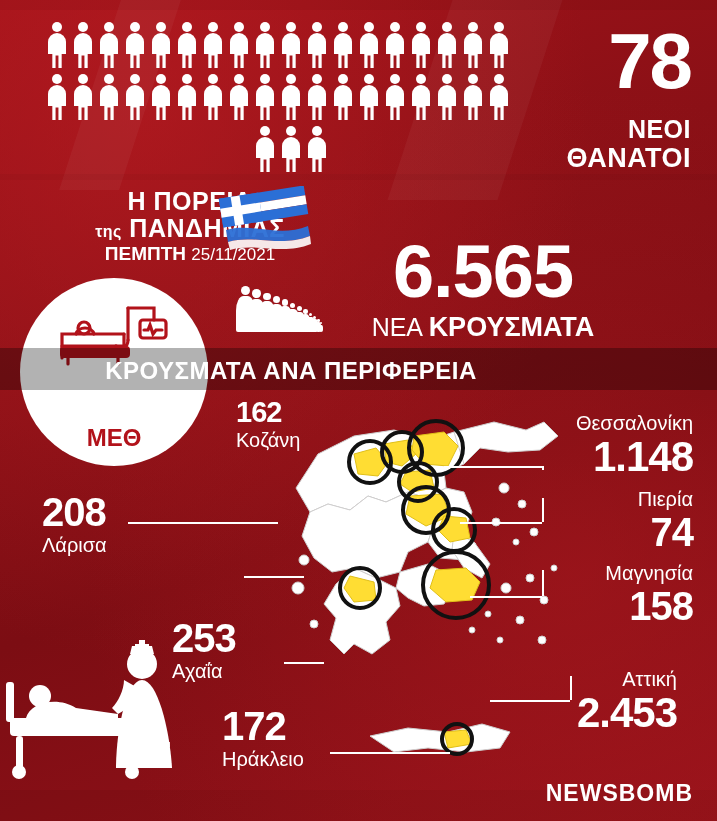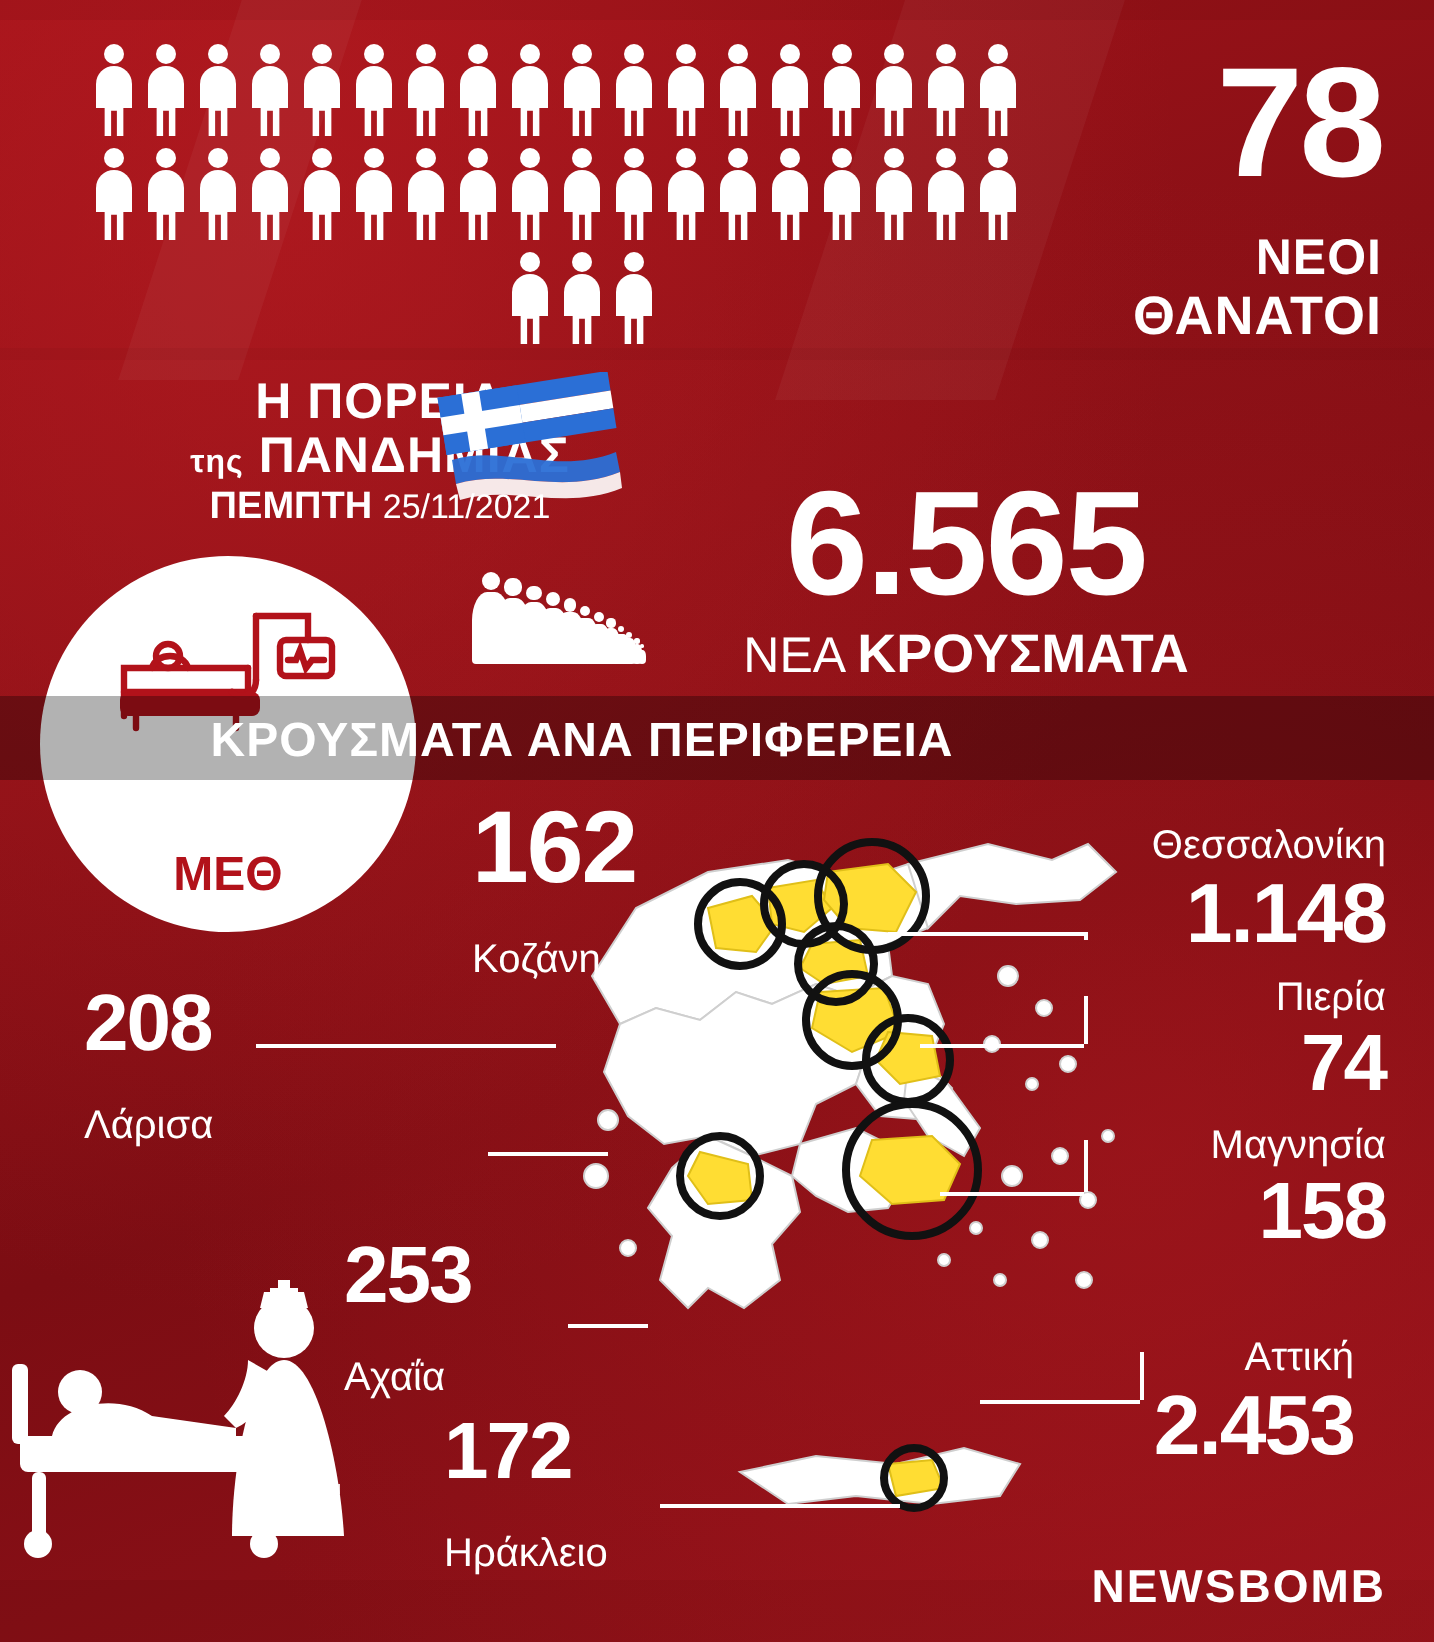--- a/index.html
+++ b/index.html
@@ -66,21 +66,21 @@
   #banner{position:absolute;left:0;top:348px;width:717px;height:42px;background:rgba(0,0,0,.30);}
   #banner-txt{position:absolute;left:0;top:357px;width:582px;text-align:center;color:#fff;font-size:24px;font-weight:bold;letter-spacing:.5px;}
 
   
   #map{position:absolute;left:258px;top:392px;width:310px;height:390px;}
   #map svg{display:block;}
 
   
   .reg{position:absolute;color:#fff;}
   .reg .v{font-size:38px;font-weight:bold;line-height:1;letter-spacing:-1px;}
-  .reg .n{font-size:20px;line-height:1.1;margin-top:20px;}
+  .reg .n{font-size:20px;line-height:1.1;margin-top:2px;}
   .reg.r .v,.reg.r .n{text-align:right;}
   .reg.l .v,.reg.l .n{text-align:left;}
 
   
   .conn{position:absolute;background:#fff;height:2px;}
   .connv{position:absolute;background:#fff;width:2px;}
 
   
   #nurse{position:absolute;left:6px;top:622px;width:200px;height:160px;}
 
@@ -456,21 +456,21 @@
   <div class="conn" style="left:444px;top:466px;width:98px;"></div>
   <div class="conn" style="left:460px;top:522px;width:82px;"></div>
   <div class="conn" style="left:470px;top:596px;width:72px;"></div>
   <div class="conn" style="left:490px;top:700px;width:80px;"></div>
   <div class="connv" style="left:542px;top:466px;height:4px;"></div>
   <div class="connv" style="left:542px;top:498px;height:24px;"></div>
   <div class="connv" style="left:542px;top:570px;height:26px;"></div>
   <div class="connv" style="left:570px;top:676px;height:24px;"></div>
 
   <div class="reg l" style="left:236px;top:398px;">
-    <div class="v" style="font-size:51px;">162</div>
+    <div class="v" style="font-size:29px;">162</div>
     <div class="n">Κοζάνη</div>
   </div>
 
   <div class="reg r" style="right:24px;top:412px;width:300px;">
     <div class="n" style="font-size:20px;margin:0 0 2px 0;">Θεσσαλονίκη</div>
     <div class="v" style="font-size:42px;">1.148</div>
   </div>
 
   <div class="reg l" style="left:42px;top:492px;">
     <div class="v" style="font-size:40px;">208</div>

